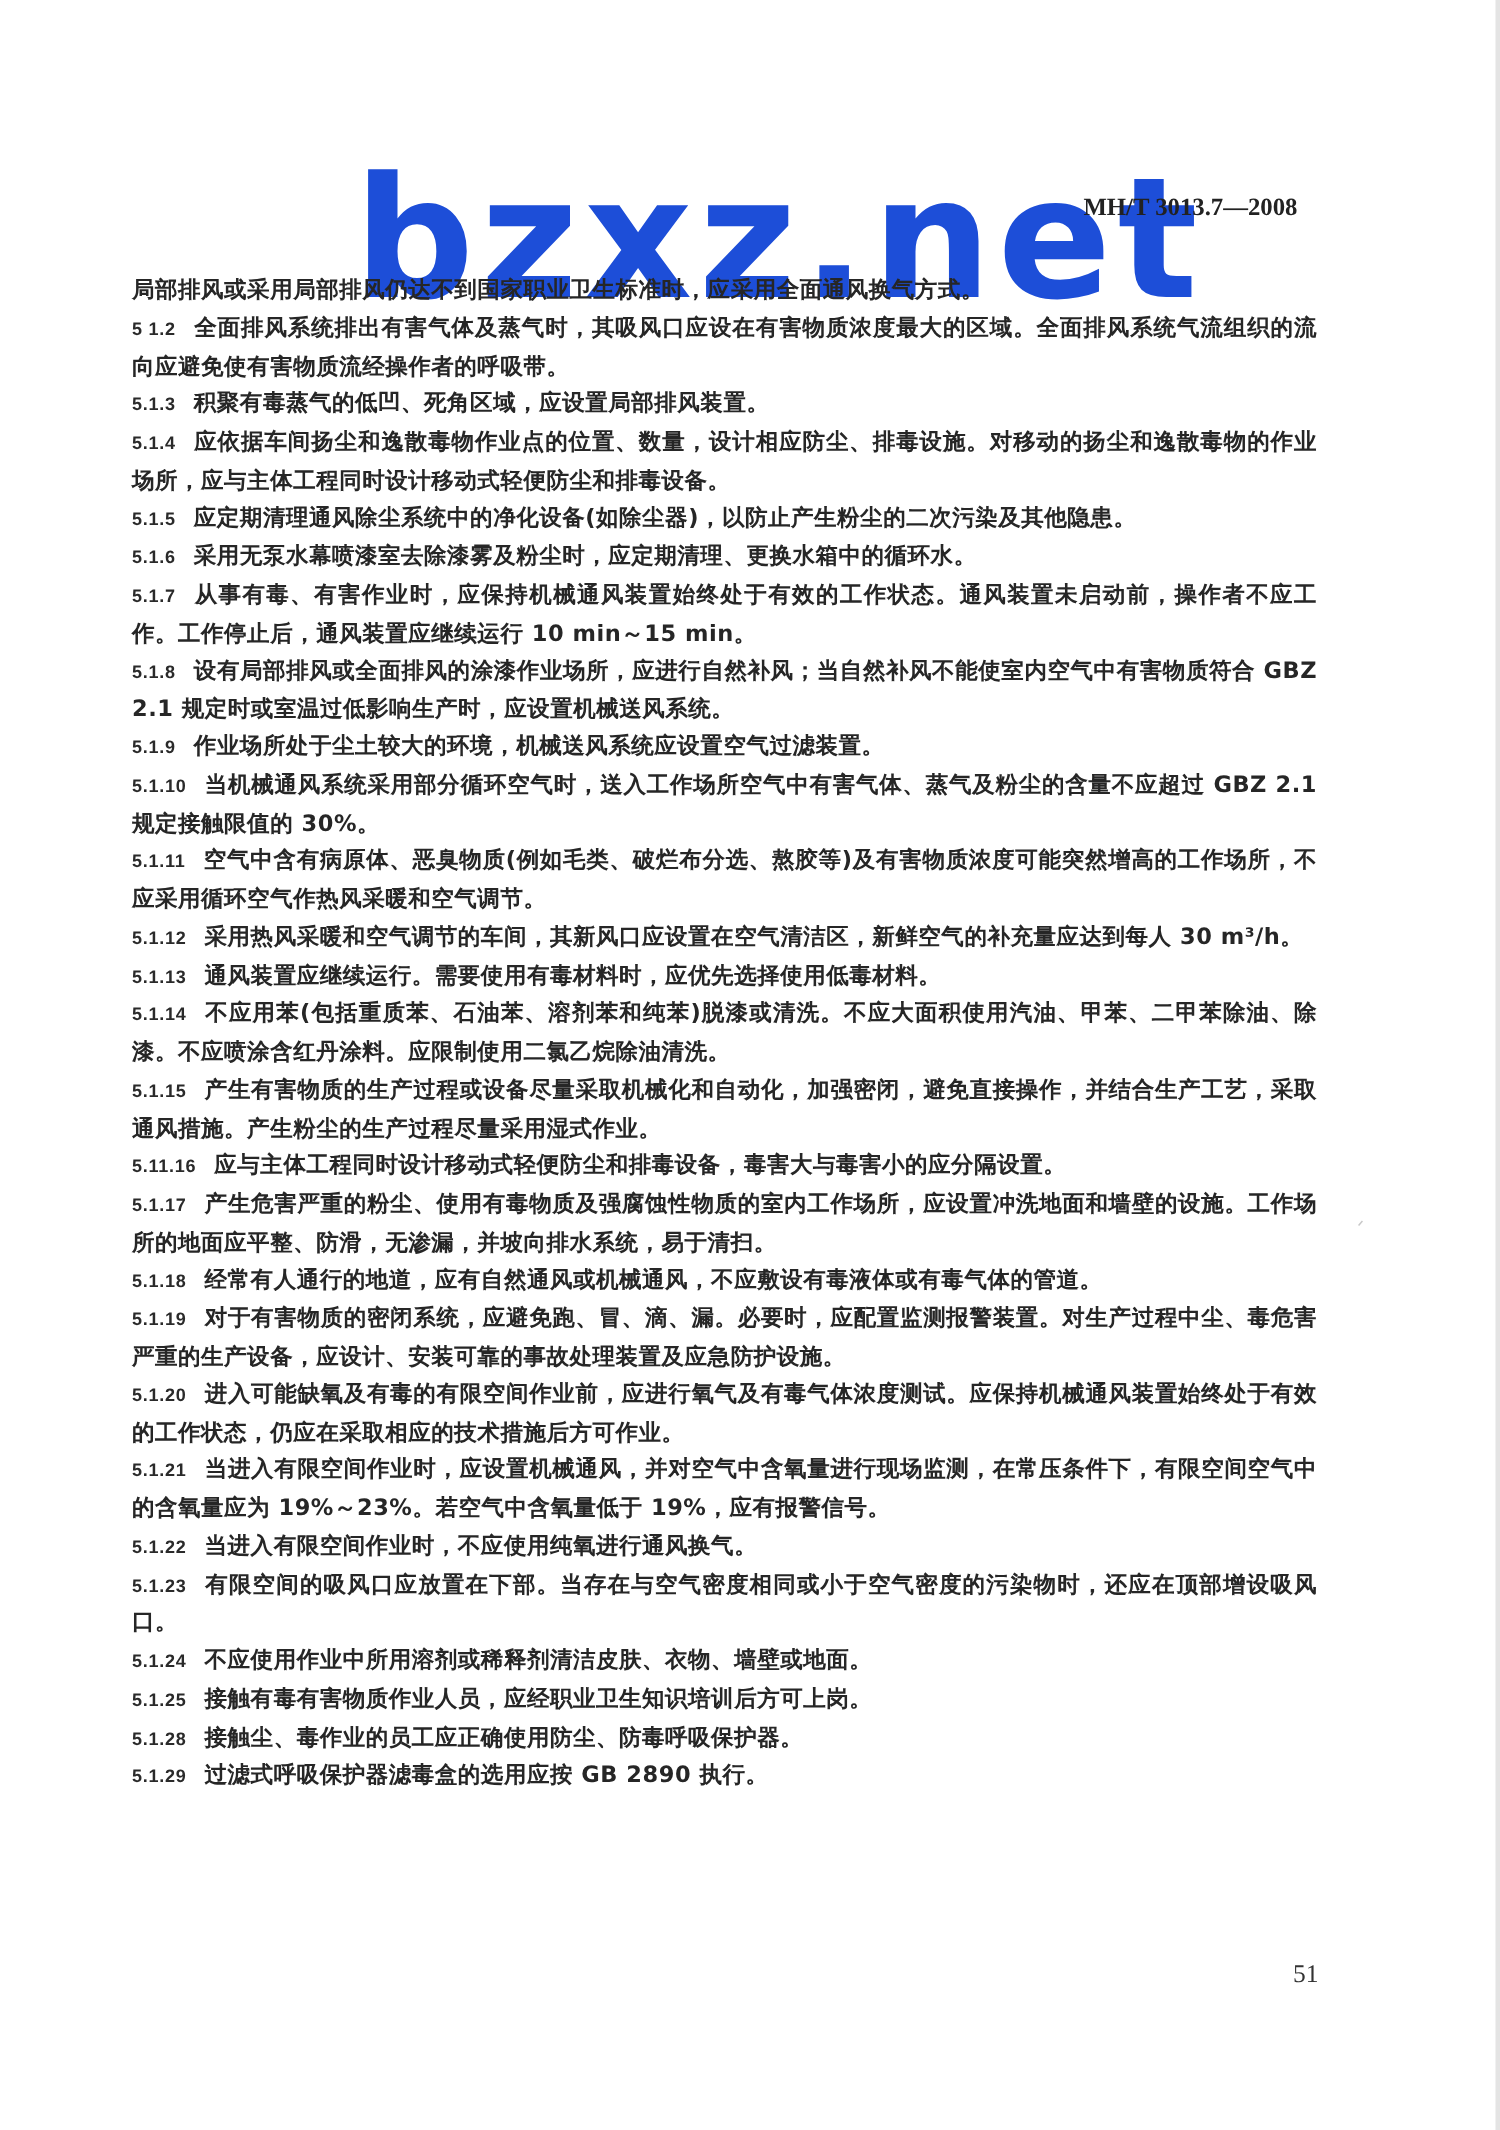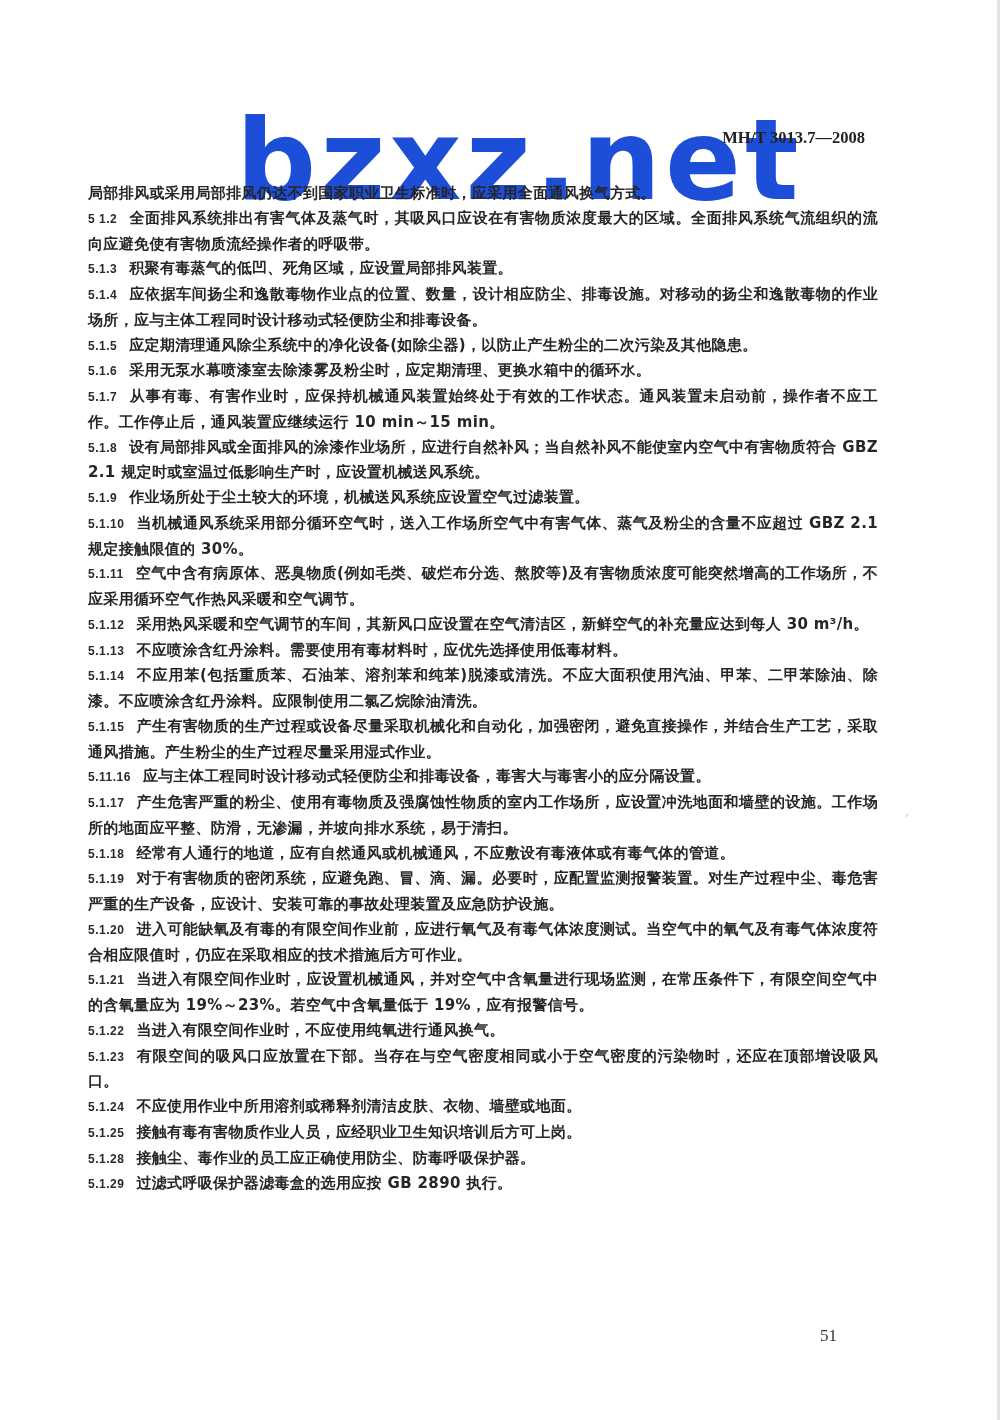--- a/index.html
+++ b/index.html
@@ -29,23 +29,23 @@
       letter-spacing: 0.35px;
       margin-top: 28px;
     }
     .para { margin: 0; text-align: justify; }
     .clause-num {
       display: inline-block; font-family: "Liberation Sans", sans-serif;
       font-weight: bold; font-size: 12px; margin-right: 12px; color: #2a2a2a;
       letter-spacing: 0.5px;
     }
     .page-number {
-      position: absolute; top: 1306px; left: 820px;
+      position: absolute; top: 1306px; left: 862px;
       font-family: "Liberation Serif", "DejaVu Serif", serif;
-      font-size: 17px; color: #333; z-index: 1; margin-top: 20px;
+      font-size: 17px; color: #333; z-index: 1;
     }
     .speck {
       position: absolute; left: 905px; top: 815px; width: 4px; height: 1px;
       background: #c8c8c8; transform: rotate(-50deg);
     }
   </style>
 </head>
 <body>
 
 <div class="page-edge"></div>
@@ -60,28 +60,28 @@
       <p class="para"><span class="clause-num">5.1.3</span><span>积聚有毒蒸气的低凹、死角区域，应设置局部排风装置。</span></p>
       <p class="para"><span class="clause-num">5.1.4</span><span>应依据车间扬尘和逸散毒物作业点的位置、数量，设计相应防尘、排毒设施。对移动的扬尘和逸散毒物的作业场所，应与主体工程同时设计移动式轻便防尘和排毒设备。</span></p>
       <p class="para"><span class="clause-num">5.1.5</span><span>应定期清理通风除尘系统中的净化设备(如除尘器)，以防止产生粉尘的二次污染及其他隐患。</span></p>
       <p class="para"><span class="clause-num">5.1.6</span><span>采用无泵水幕喷漆室去除漆雾及粉尘时，应定期清理、更换水箱中的循环水。</span></p>
       <p class="para"><span class="clause-num">5.1.7</span><span>从事有毒、有害作业时，应保持机械通风装置始终处于有效的工作状态。通风装置未启动前，操作者不应工作。工作停止后，通风装置应继续运行 10 min～15 min。</span></p>
       <p class="para"><span class="clause-num">5.1.8</span><span>设有局部排风或全面排风的涂漆作业场所，应进行自然补风；当自然补风不能使室内空气中有害物质符合 GBZ 2.1 规定时或室温过低影响生产时，应设置机械送风系统。</span></p>
       <p class="para"><span class="clause-num">5.1.9</span><span>作业场所处于尘土较大的环境，机械送风系统应设置空气过滤装置。</span></p>
       <p class="para"><span class="clause-num">5.1.10</span><span>当机械通风系统采用部分循环空气时，送入工作场所空气中有害气体、蒸气及粉尘的含量不应超过 GBZ 2.1 规定接触限值的 30%。</span></p>
       <p class="para"><span class="clause-num">5.1.11</span><span>空气中含有病原体、恶臭物质(例如毛类、破烂布分选、熬胶等)及有害物质浓度可能突然增高的工作场所，不应采用循环空气作热风采暖和空气调节。</span></p>
       <p class="para"><span class="clause-num">5.1.12</span><span>采用热风采暖和空气调节的车间，其新风口应设置在空气清洁区，新鲜空气的补充量应达到每人 30 m³/h。</span></p>
-      <p class="para"><span class="clause-num">5.1.13</span><span>不应喷涂含红丹涂料。需要使用有毒材料时，应优先选择使用低毒材料。</span></p>
+      <p class="para"><span class="clause-num">5.1.13</span><span>通风装置应继续运行。需要使用有毒材料时，应优先选择使用低毒材料。</span></p>
       <p class="para"><span class="clause-num">5.1.14</span><span>不应用苯(包括重质苯、石油苯、溶剂苯和纯苯)脱漆或清洗。不应大面积使用汽油、甲苯、二甲苯除油、除漆。不应喷涂含红丹涂料。应限制使用二氯乙烷除油清洗。</span></p>
       <p class="para"><span class="clause-num">5.1.15</span><span>产生有害物质的生产过程或设备尽量采取机械化和自动化，加强密闭，避免直接操作，并结合生产工艺，采取通风措施。产生粉尘的生产过程尽量采用湿式作业。</span></p>
       <p class="para"><span class="clause-num">5.11.16</span><span>应与主体工程同时设计移动式轻便防尘和排毒设备，毒害大与毒害小的应分隔设置。</span></p>
       <p class="para"><span class="clause-num">5.1.17</span><span>产生危害严重的粉尘、使用有毒物质及强腐蚀性物质的室内工作场所，应设置冲洗地面和墙壁的设施。工作场所的地面应平整、防滑，无渗漏，并坡向排水系统，易于清扫。</span></p>
       <p class="para"><span class="clause-num">5.1.18</span><span>经常有人通行的地道，应有自然通风或机械通风，不应敷设有毒液体或有毒气体的管道。</span></p>
       <p class="para"><span class="clause-num">5.1.19</span><span>对于有害物质的密闭系统，应避免跑、冒、滴、漏。必要时，应配置监测报警装置。对生产过程中尘、毒危害严重的生产设备，应设计、安装可靠的事故处理装置及应急防护设施。</span></p>
-      <p class="para"><span class="clause-num">5.1.20</span><span>进入可能缺氧及有毒的有限空间作业前，应进行氧气及有毒气体浓度测试。当空气中的氧气及有毒气体浓度符合相应限值时，仍应在采取相应的技术措施后方可作业。</span></p>
+      <p class="para"><span class="clause-num">5.1.20</span><span>进入可能缺氧及有毒的有限空间作业前，应进行氧气及有毒气体浓度测试。应保持机械通风装置始终处于有效的工作状态，仍应在采取相应的技术措施后方可作业。</span></p>
       <p class="para"><span class="clause-num">5.1.21</span><span>当进入有限空间作业时，应设置机械通风，并对空气中含氧量进行现场监测，在常压条件下，有限空间空气中的含氧量应为 19%～23%。若空气中含氧量低于 19%，应有报警信号。</span></p>
       <p class="para"><span class="clause-num">5.1.22</span><span>当进入有限空间作业时，不应使用纯氧进行通风换气。</span></p>
       <p class="para"><span class="clause-num">5.1.23</span><span>有限空间的吸风口应放置在下部。当存在与空气密度相同或小于空气密度的污染物时，还应在顶部增设吸风口。</span></p>
       <p class="para"><span class="clause-num">5.1.24</span><span>不应使用作业中所用溶剂或稀释剂清洁皮肤、衣物、墙壁或地面。</span></p>
       <p class="para"><span class="clause-num">5.1.25</span><span>接触有毒有害物质作业人员，应经职业卫生知识培训后方可上岗。</span></p>
       <p class="para"><span class="clause-num">5.1.28</span><span>接触尘、毒作业的员工应正确使用防尘、防毒呼吸保护器。</span></p>
       <p class="para"><span class="clause-num">5.1.29</span><span>过滤式呼吸保护器滤毒盒的选用应按 GB 2890 执行。</span></p>
     </div>
 </div>
 

